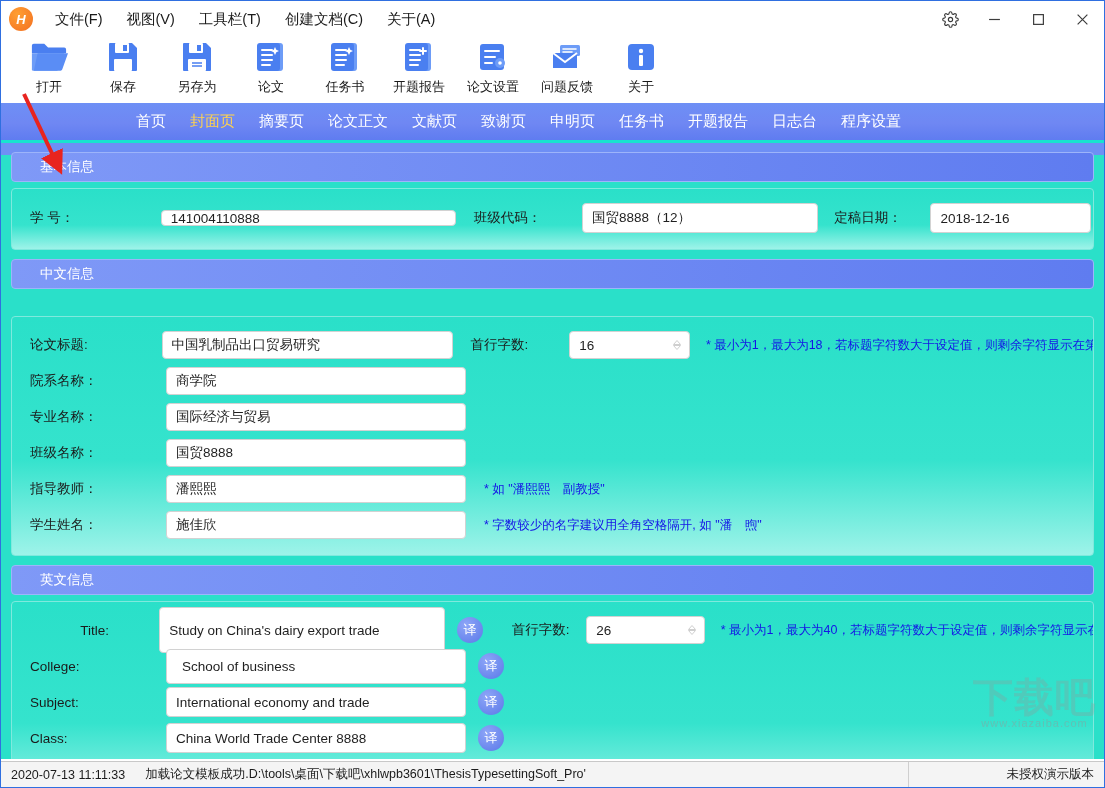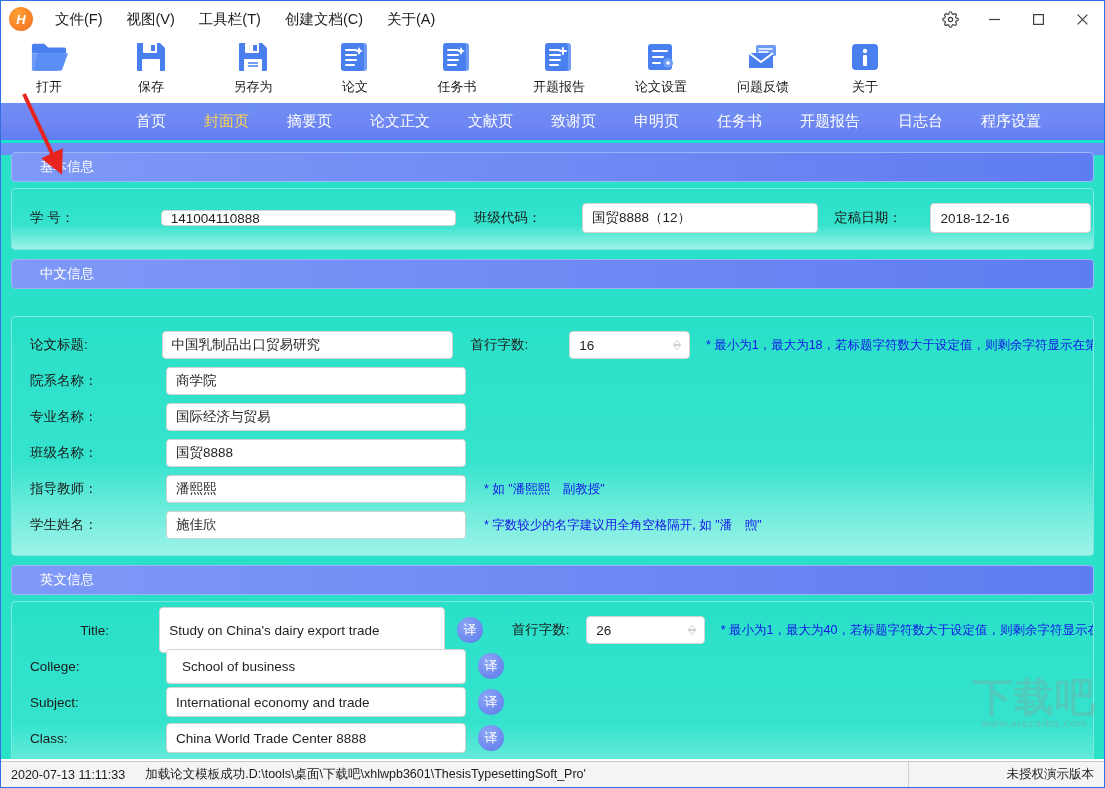--- a/index.html
+++ b/index.html
@@ -51,38 +51,38 @@
     color: #3c3c3c;
   }
 
   
   .ribbon {
     height: 66px;
     background: #ffffff;
     display: flex;
     align-items: flex-start;
     padding-left: 20px;
-    gap: 46px;
+    gap: 18px;
   }
   .rib-btn {
     width: 56px;
     display: flex; flex-direction: column; align-items: center;
     cursor: default;
   }
   .rib-ico { height: 40px; display:flex; align-items:center; justify-content:center; }
   .rib-lbl { font-size: 13px; color: #1b1b1b; margin-top: 1px; white-space: nowrap; }
 
   
   .navbar {
     height: 40px;
     background: linear-gradient(180deg,#6e8ff5 0%, #6f87f3 55%, #5f7cf0 100%);
     display: flex;
     align-items: center;
     padding-left: 135px;
-    gap: 38px;
+    gap: 24px;
     border-bottom: 3px solid #18e3cf;
   }
   .nav-item {
     font-size: 15px; color: #ffffff; white-space: nowrap; cursor: default;
   }
   .nav-item.active { color: #ffd24d; }
 
   
   .content {
     position: relative;

